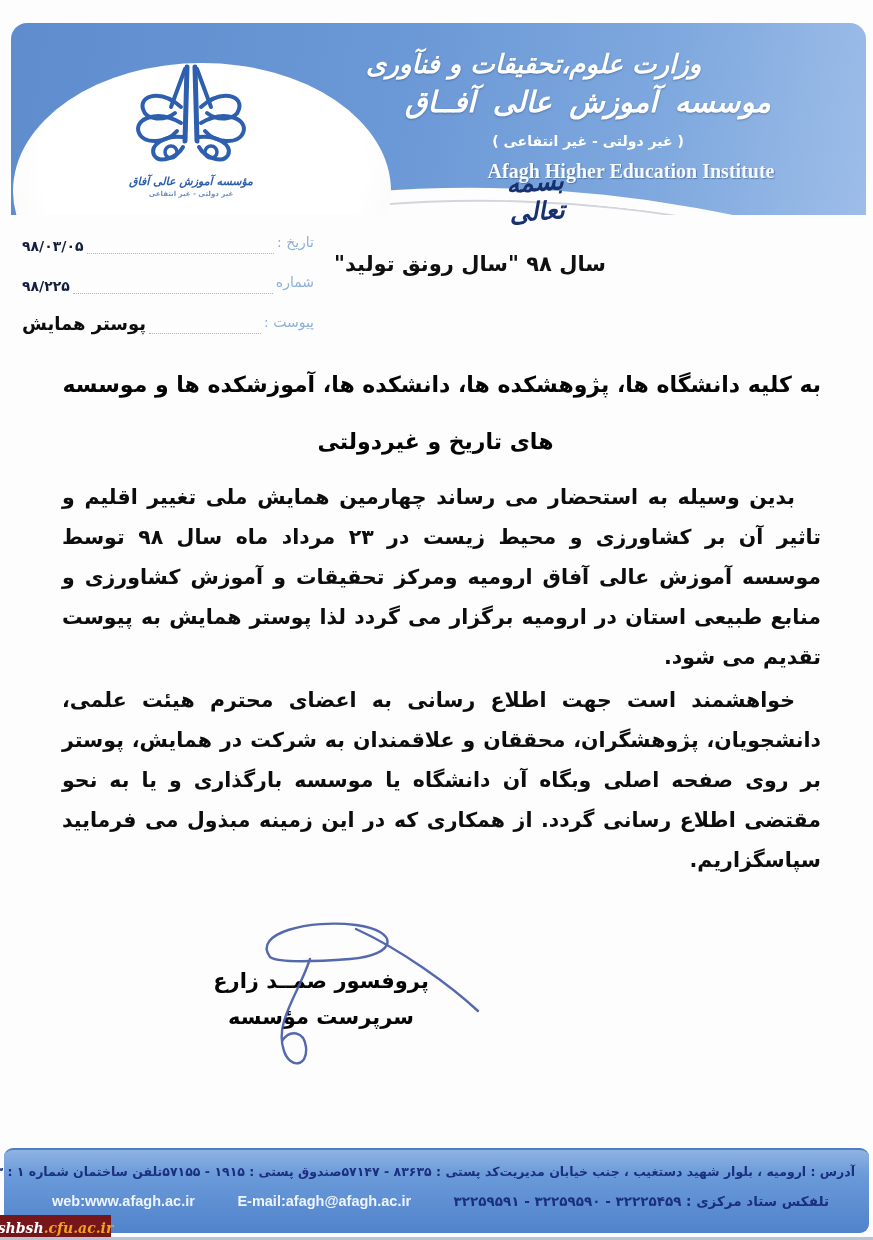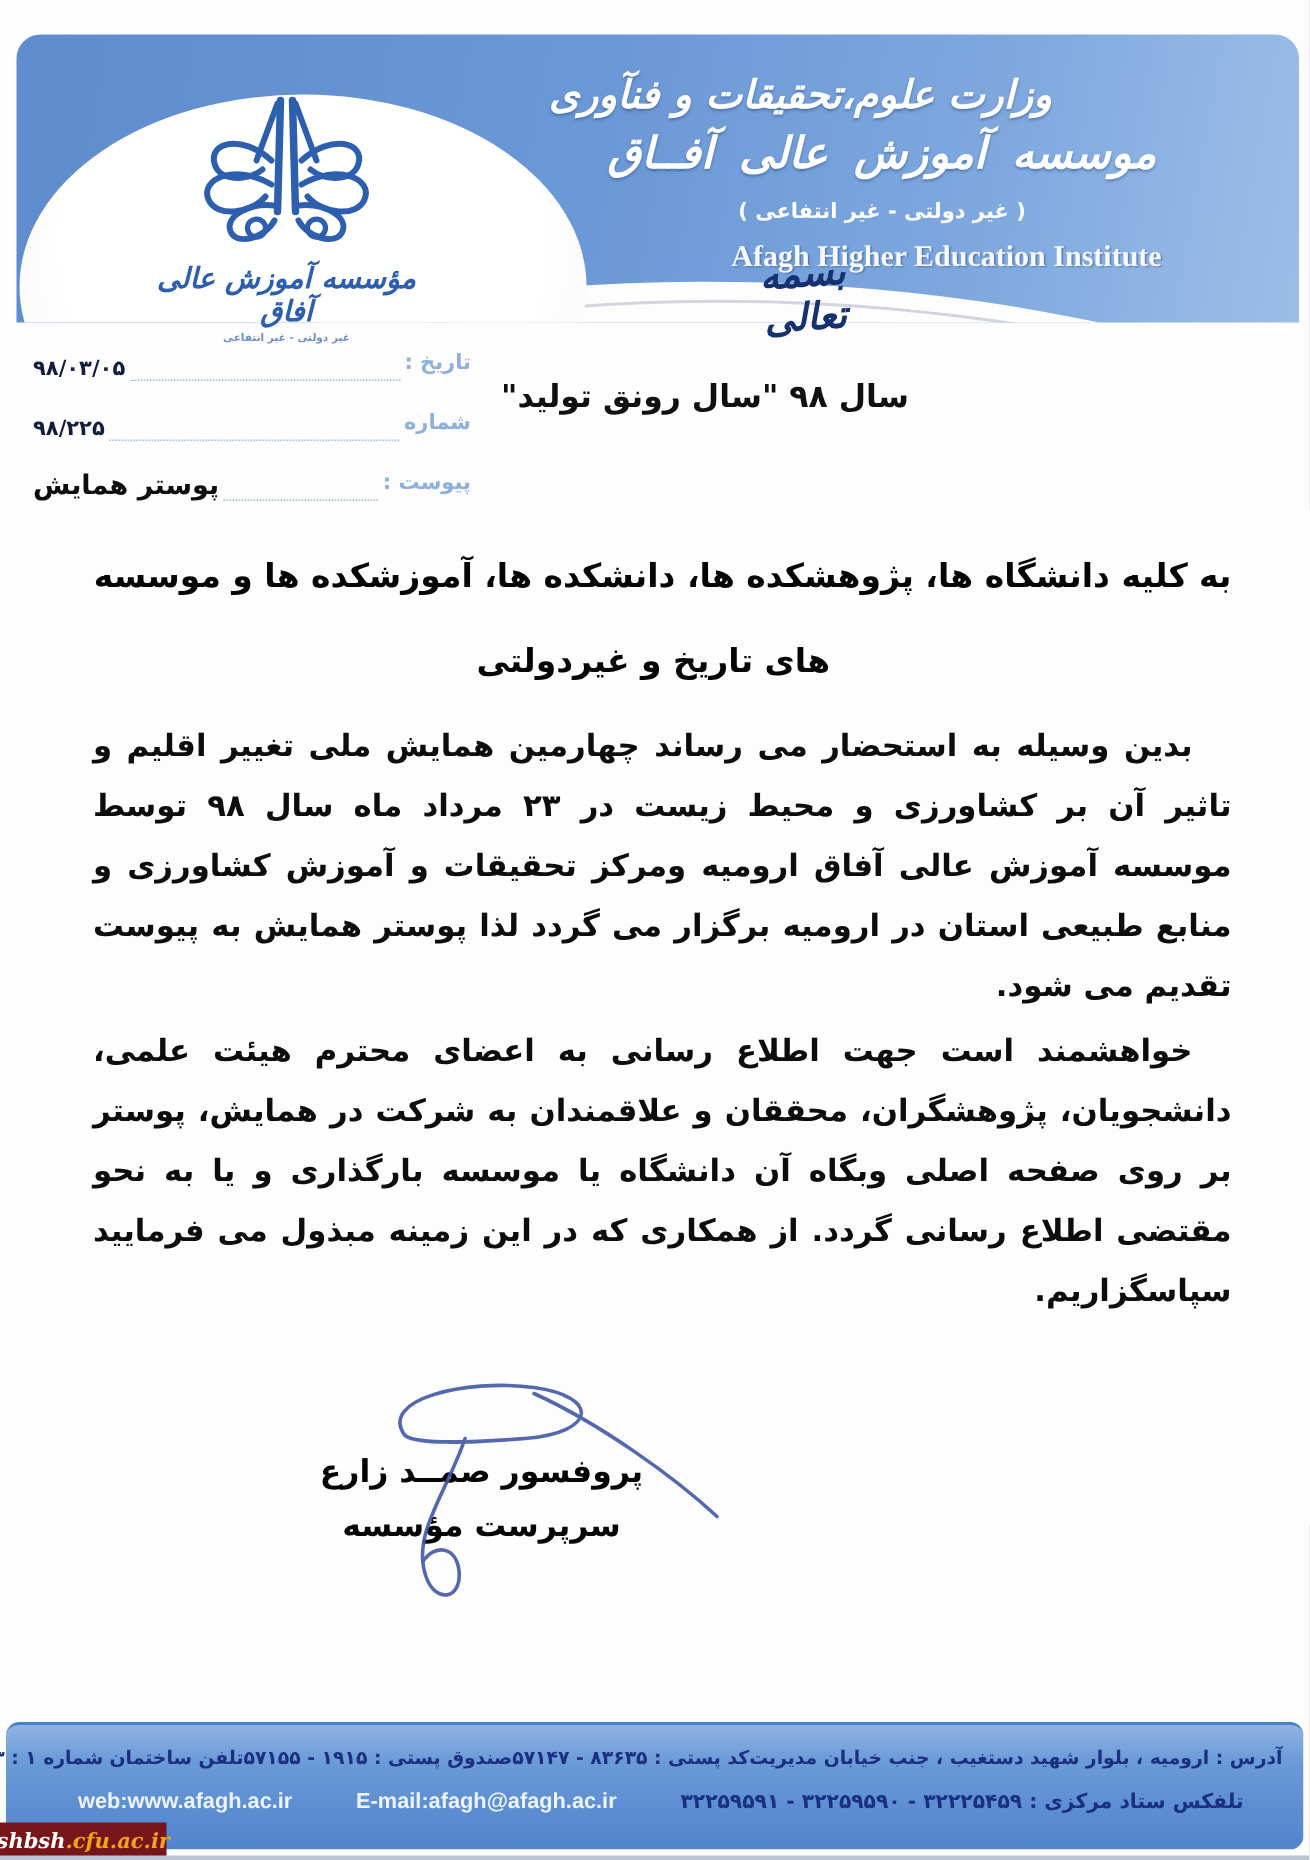--- a/index.html
+++ b/index.html
@@ -39,27 +39,27 @@
   .hdr-type { position:absolute; right:88px; top:110px; width:380px; text-align:center;
     color:#fff; font-size:14px; font-weight:700; }
   .hdr-en { position:absolute; right:20px; top:137px; width:430px; text-align:center;
     color:#f6faff; font-size:20px; font-weight:700;
     font-family:"Liberation Serif", serif;
     text-shadow:1px 1px 1px rgba(60,90,140,.6); }
 
   
   .logo-wrap { position:absolute; left:96px; top:55px; width:190px; text-align:center; }
   .logo-svg { display:block; margin:0 auto; }
-  .logo-cap { color:#2d5fae; font-size:19px; font-weight:700; font-style:italic; margin-top:2px; }
+  .logo-cap { color:#2d5fae; font-size:11px; font-weight:700; font-style:italic; margin-top:2px; }
   .logo-sub { color:#6e8fc0; font-size:7px; font-weight:700; margin-top:2px; }
 
   
   .meta { position:absolute; left:22px; top:214px; width:292px; direction:rtl; }
   .meta-row { display:flex; align-items:flex-end; height:40px; }
-  .meta-label { color:#8fb0da; font-size:14px; font-weight:700; white-space:nowrap; padding-bottom:4px; }
+  .meta-label { color:#8fb0da; font-size:14px; font-weight:400; white-space:nowrap; padding-bottom:4px; }
   .meta-dots { flex:1; border-bottom:1.5px dotted #9db8dc; margin:0 3px; height:20px; }
   .meta-value { color:#141d3e; font-size:14px; font-weight:800; white-space:nowrap; }
   .meta-value.attach { color:#0d0d0d; font-size:18px; }
 
   
   .basmala { position:absolute; left:476px; top:168px; width:120px; text-align:center;
     color:#17306f; font-size:25px; font-weight:700; font-style:italic;
     transform:rotate(-4deg); }
   .year-slogan { position:absolute; left:0; top:252px; width:940px; text-align:center;
     direction:rtl; color:#101010; font-size:21px; font-weight:700; }

